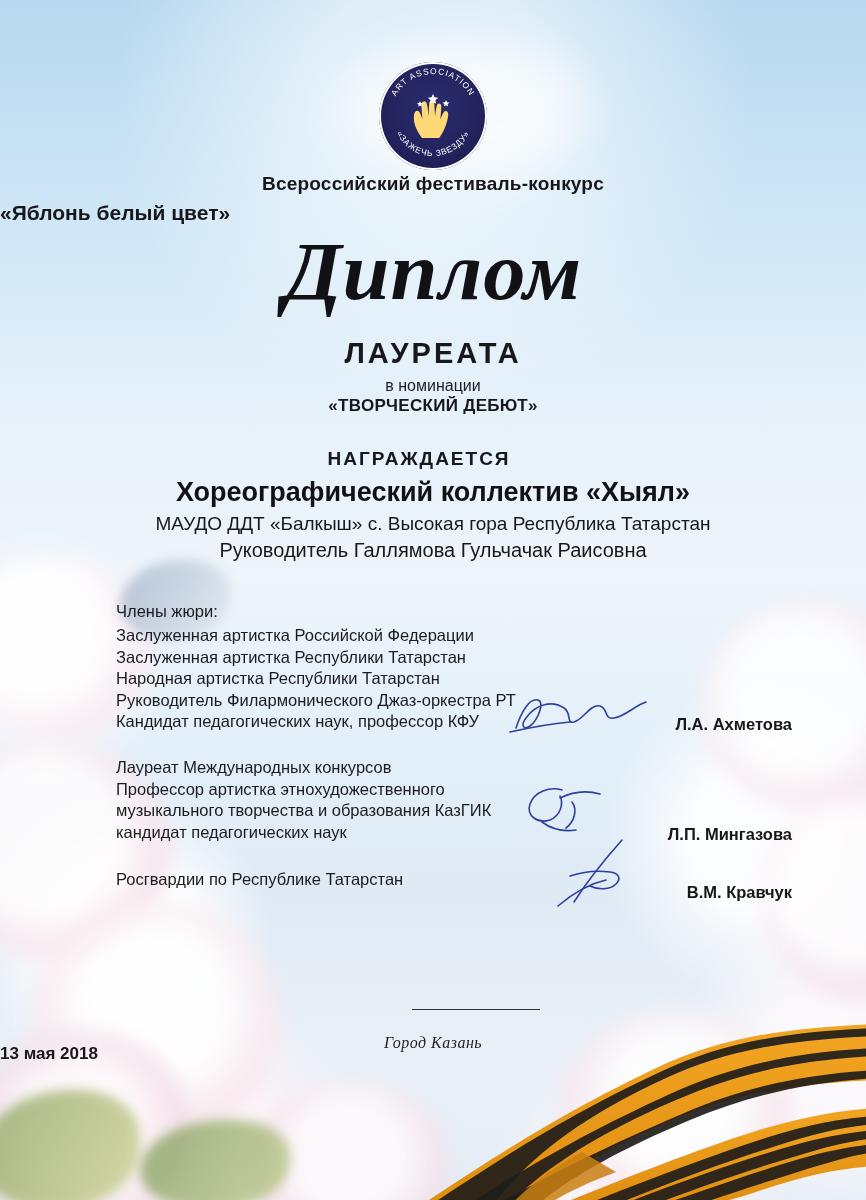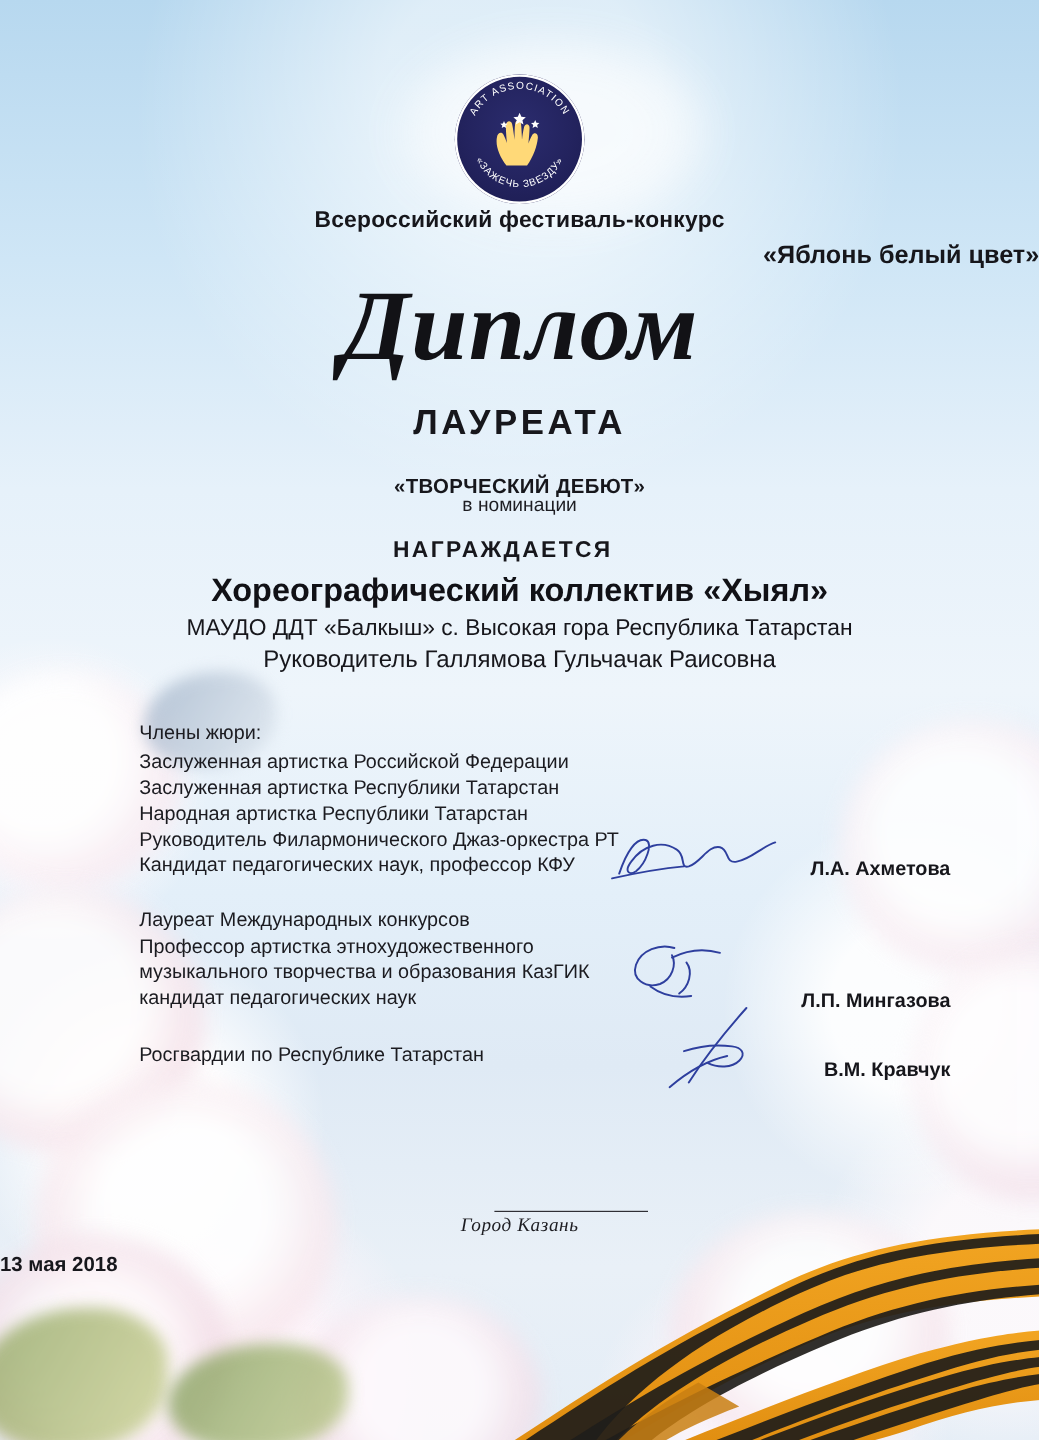--- a/index.html
+++ b/index.html
@@ -89,21 +89,21 @@
     text-align: center;
     font-size: 19px;
     font-weight: 700;
     color: #16161b;
     letter-spacing: 0.2px;
   }
   .fest-line2 {
     position: absolute;
     top: 201px;
     width: 866px;
-    text-align: right;
+    text-align: left;
     font-size: 21px;
     font-weight: 700;
     color: #16161b;
   }
   .diploma {
     position: absolute;
     top: 223px;
     width: 866px;
     text-align: center;
     font-family: "Liberation Serif", serif;
@@ -124,21 +124,20 @@
     letter-spacing: 3px;
     color: #17171c;
   }
   .nomination-label {
     position: absolute;
     top: 377px;
     width: 866px;
     text-align: center;
     font-size: 16px;
     color: #1d1d22;
-    margin-top: 36px;
   }
   .nomination-value {
     position: absolute;
     top: 396px;
     width: 866px;
     text-align: center;
     font-size: 17px;
     font-weight: 700;
     color: #17171c;
     letter-spacing: 0.3px;
@@ -219,21 +218,21 @@
     position: absolute;
     left: 412px;
     top: 1009px;
     width: 128px;
     height: 1px;
     background: #2f2f35;
   }
   .city {
     position: absolute;
     left: 0;
-    top: 1013px;
+    top: 1034px;
     width: 866px;
     text-align: center;
     font-family: "Liberation Serif", serif;
     font-style: italic;
     font-size: 16px;
     color: #1d1d22;
     letter-spacing: 0.5px;
   }
   .date {
     position: absolute;

